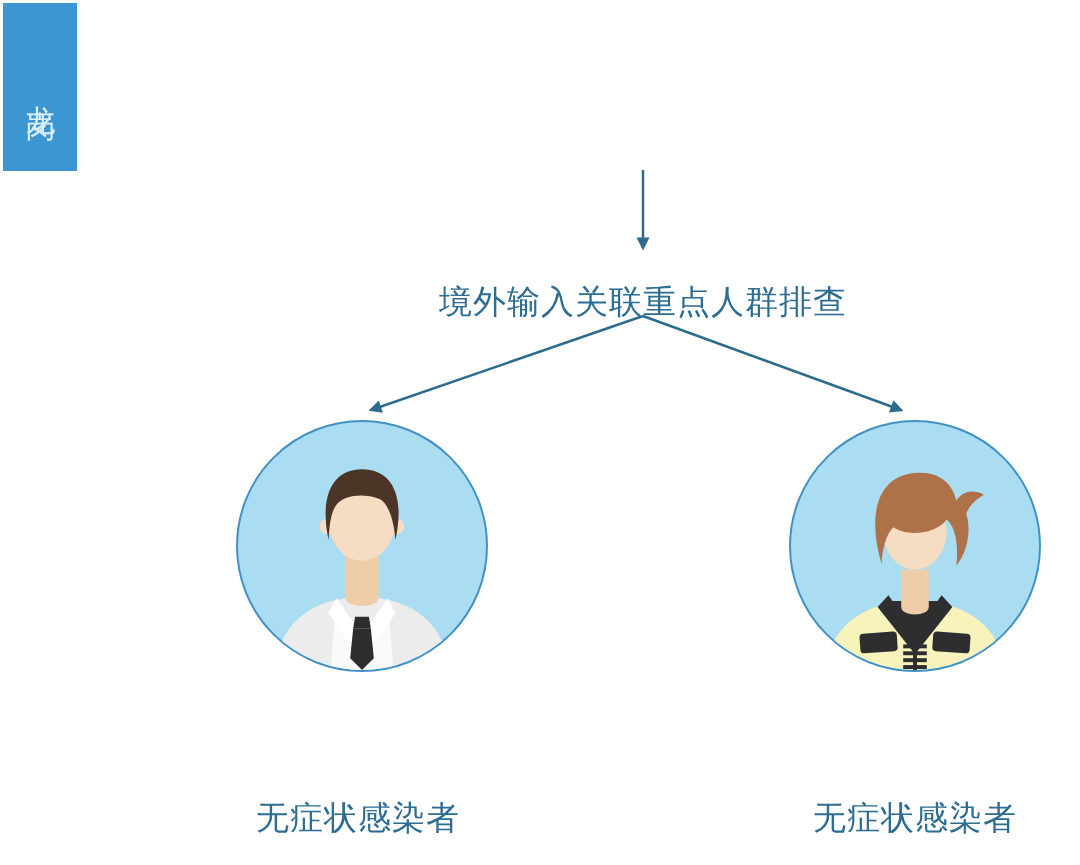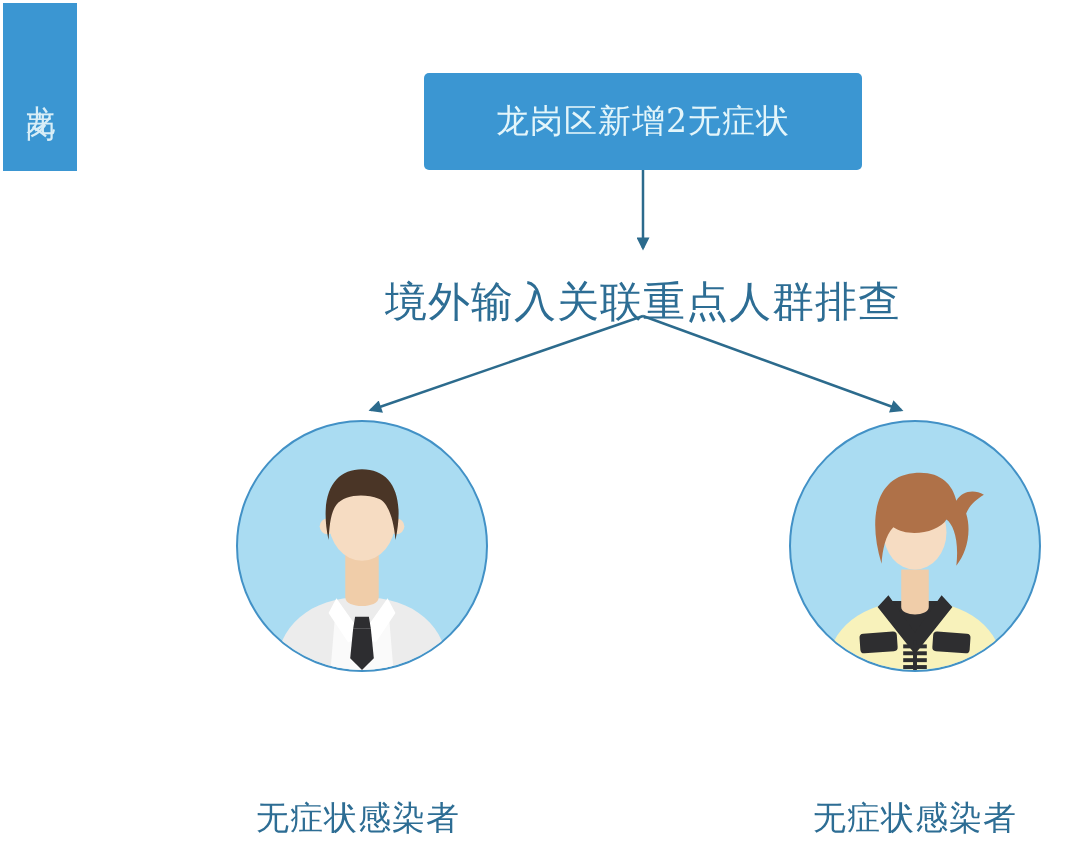--- a/index.html
+++ b/index.html
@@ -54,24 +54,24 @@
     pointer-events: none;
   }
   .connectors line {
     stroke: #2c6b8d;
     stroke-width: 2.5;
   }
 
   
   .flow-label {
     position: absolute;
-    left: 643px; top: 274px;
+    left: 643px; top: 280px;
     transform: translateX(-50%);
     white-space: nowrap;
-    font-size: 42px;
+    font-size: 33px;
     letter-spacing: 1px;
     color: #2d6d94;
     z-index: 2;
     text-align: right;
   }
 
   
   .avatar-circle {
     position: absolute;
     width: 252px; height: 252px;
@@ -103,23 +103,20 @@
 </style>
 </head>
 <body>
 
 <div class="canvas">
 
   <div class="region-tab">
     <span class="vtext">龙岗</span>
   </div>
 
-  <div class="header-box">
-    <span class="title">龙岗区新增2无症状</span>
-  </div>
 
   <div class="flow-label">境外输入关联重点人群排查</div>
 
   <div class="avatar-circle avatar-left">
     <svg viewBox="0 0 252 252" aria-hidden="true">
 
       <path d="M38,252 C40,208 72,178 126,178 C180,178 212,208 214,252 Z" fill="#ececec"></path>
 
       <polygon points="100,180 126,216 152,180 158,252 94,252" fill="#fafafa"></polygon>
 

